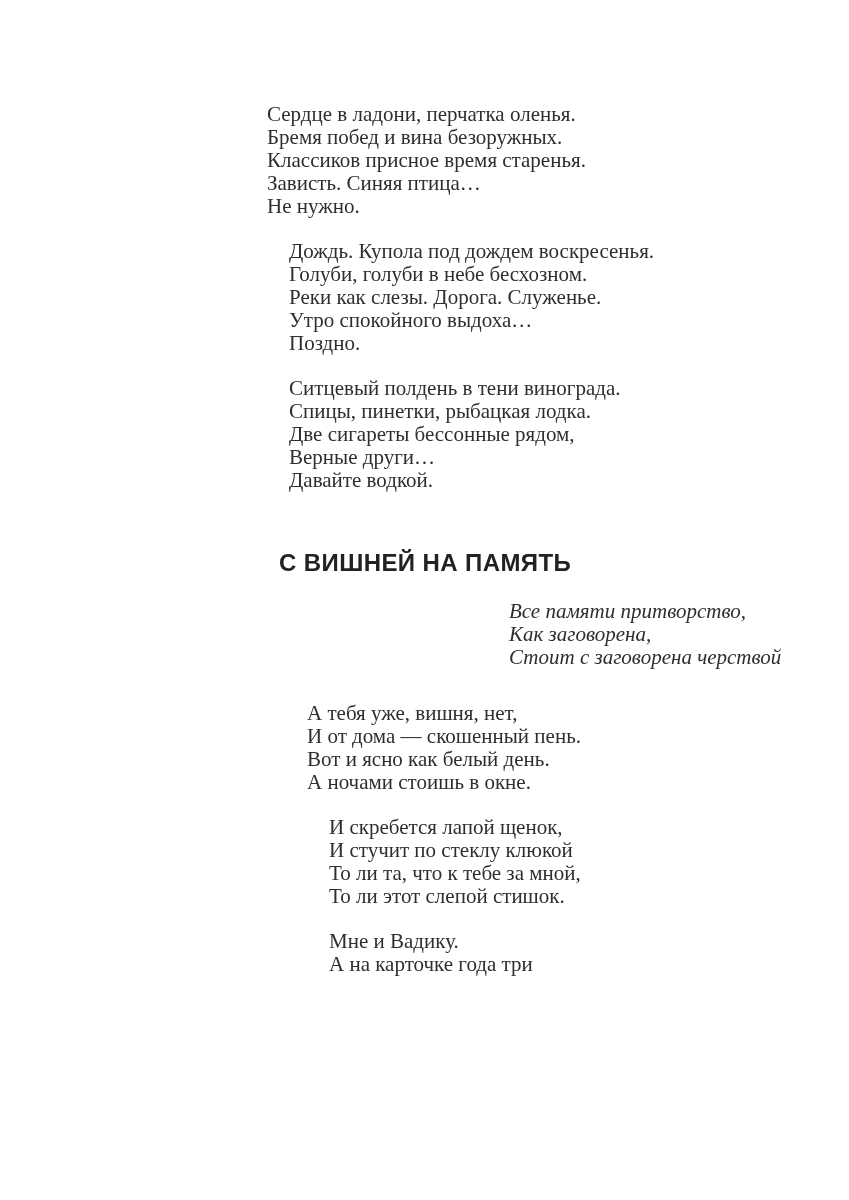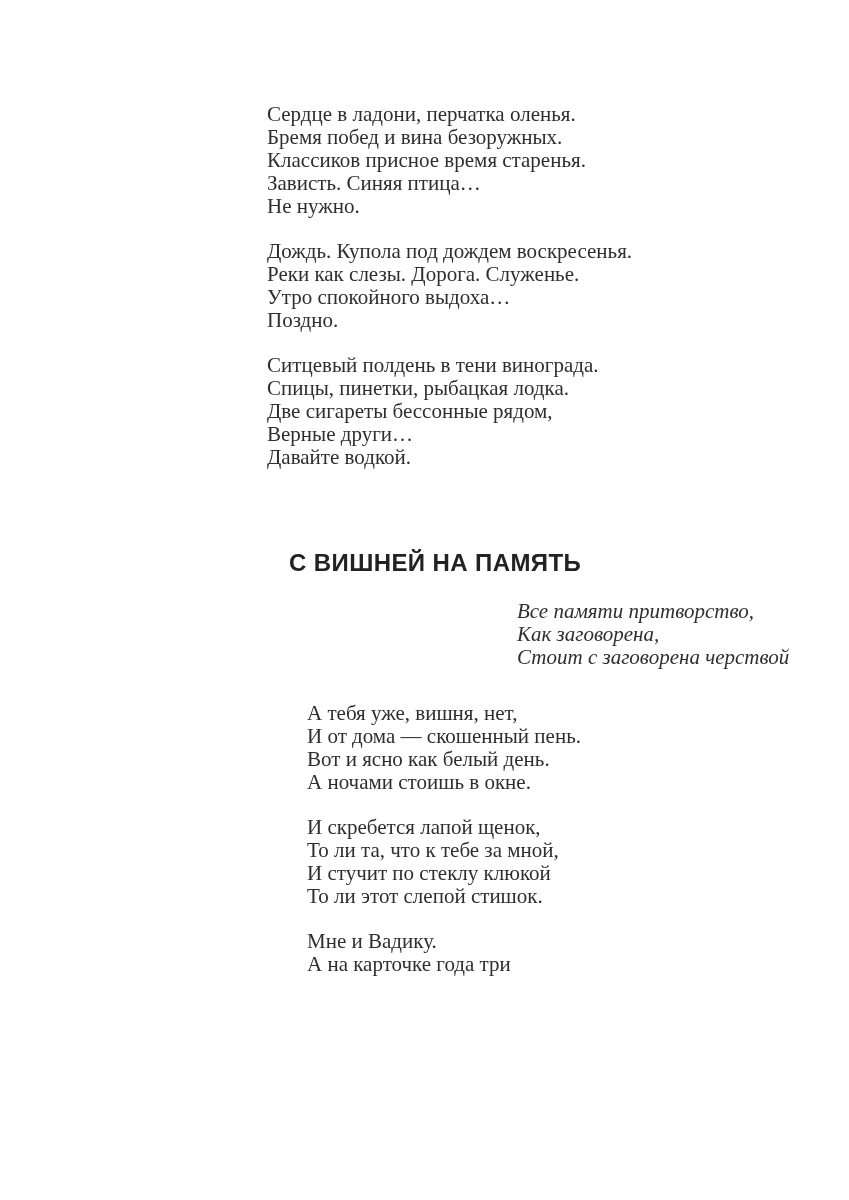--- a/index.html
+++ b/index.html
@@ -16,29 +16,29 @@
   }
   .block { position: absolute; }
 
   .line {
     font-family: "Liberation Serif", "DejaVu Serif", serif;
     font-size: 21px;
     line-height: 23px;
     color: #2e2e2e;
     white-space: nowrap;
   }
-  .stanza + .stanza { margin-top: 22px; }
+  .stanza + .stanza { margin-top: 22px; margin-left: 22px; }
 
   #prev-poem   { left: 267px; top: 103px; }
-  #poem-title  { left: 289px; top: 549px; }
+  #poem-title  { left: 279px; top: 549px; }
   #epigraph    { left: 509px; top: 600px; }
   #poem-body   { left: 307px; top: 702px; }
   #page-number { left: 740px; top: 1099px; }
 
-  #epigraph .line { font-style: italic; margin-left: 8px; }
+  #epigraph .line { font-style: italic; }
 
   .poem-title {
     margin: 0;
     font-family: "Liberation Sans", "DejaVu Sans", sans-serif;
     font-size: 24px;
     font-weight: 700;
     letter-spacing: 0.4px;
     color: #222222;
     white-space: nowrap;
   }
@@ -57,20 +57,21 @@
   <section id="prev-poem" class="block">
     <div class="stanza">
       <div class="line">Сердце в ладони, перчатка оленья.</div>
       <div class="line">Бремя побед и вина безоружных.</div>
       <div class="line">Классиков присное время старенья.</div>
       <div class="line">Зависть. Синяя птица…</div>
       <div class="line">Не нужно.</div>
     </div>
     <div class="stanza">
       <div class="line">Дождь. Купола под дождем воскресенья.</div>
+      <div class="line">Голуби, голуби в небе бесхозном.</div>
       <div class="line">Реки как слезы. Дорога. Служенье.</div>
       <div class="line">Утро спокойного выдоха…</div>
       <div class="line">Поздно.</div>
     </div>
     <div class="stanza">
       <div class="line">Ситцевый полдень в тени винограда.</div>
       <div class="line">Спицы, пинетки, рыбацкая лодка.</div>
       <div class="line">Две сигареты бессонные рядом,</div>
       <div class="line">Верные други…</div>
       <div class="line">Давайте водкой.</div>
@@ -87,22 +88,22 @@
 
   <section id="poem-body" class="block">
     <div class="stanza">
       <div class="line">А тебя уже, вишня, нет,</div>
       <div class="line">И от дома — скошенный пень.</div>
       <div class="line">Вот и ясно как белый день.</div>
       <div class="line">А ночами стоишь в окне.</div>
     </div>
     <div class="stanza">
       <div class="line">И скребется лапой щенок,</div>
+      <div class="line">И стучит по стеклу клюкой</div>
       <div class="line">То ли та, что к тебе за мной,</div>
-      <div class="line">И стучит по стеклу клюкой</div>
       <div class="line">То ли этот слепой стишок.</div>
     </div>
     <div class="stanza">
       <div class="line">Мне и Вадику.</div>
       <div class="line">А на карточке года три</div>
     </div>
   </section>
 
   <div id="page-number" class="block page-number">17</div>
 

